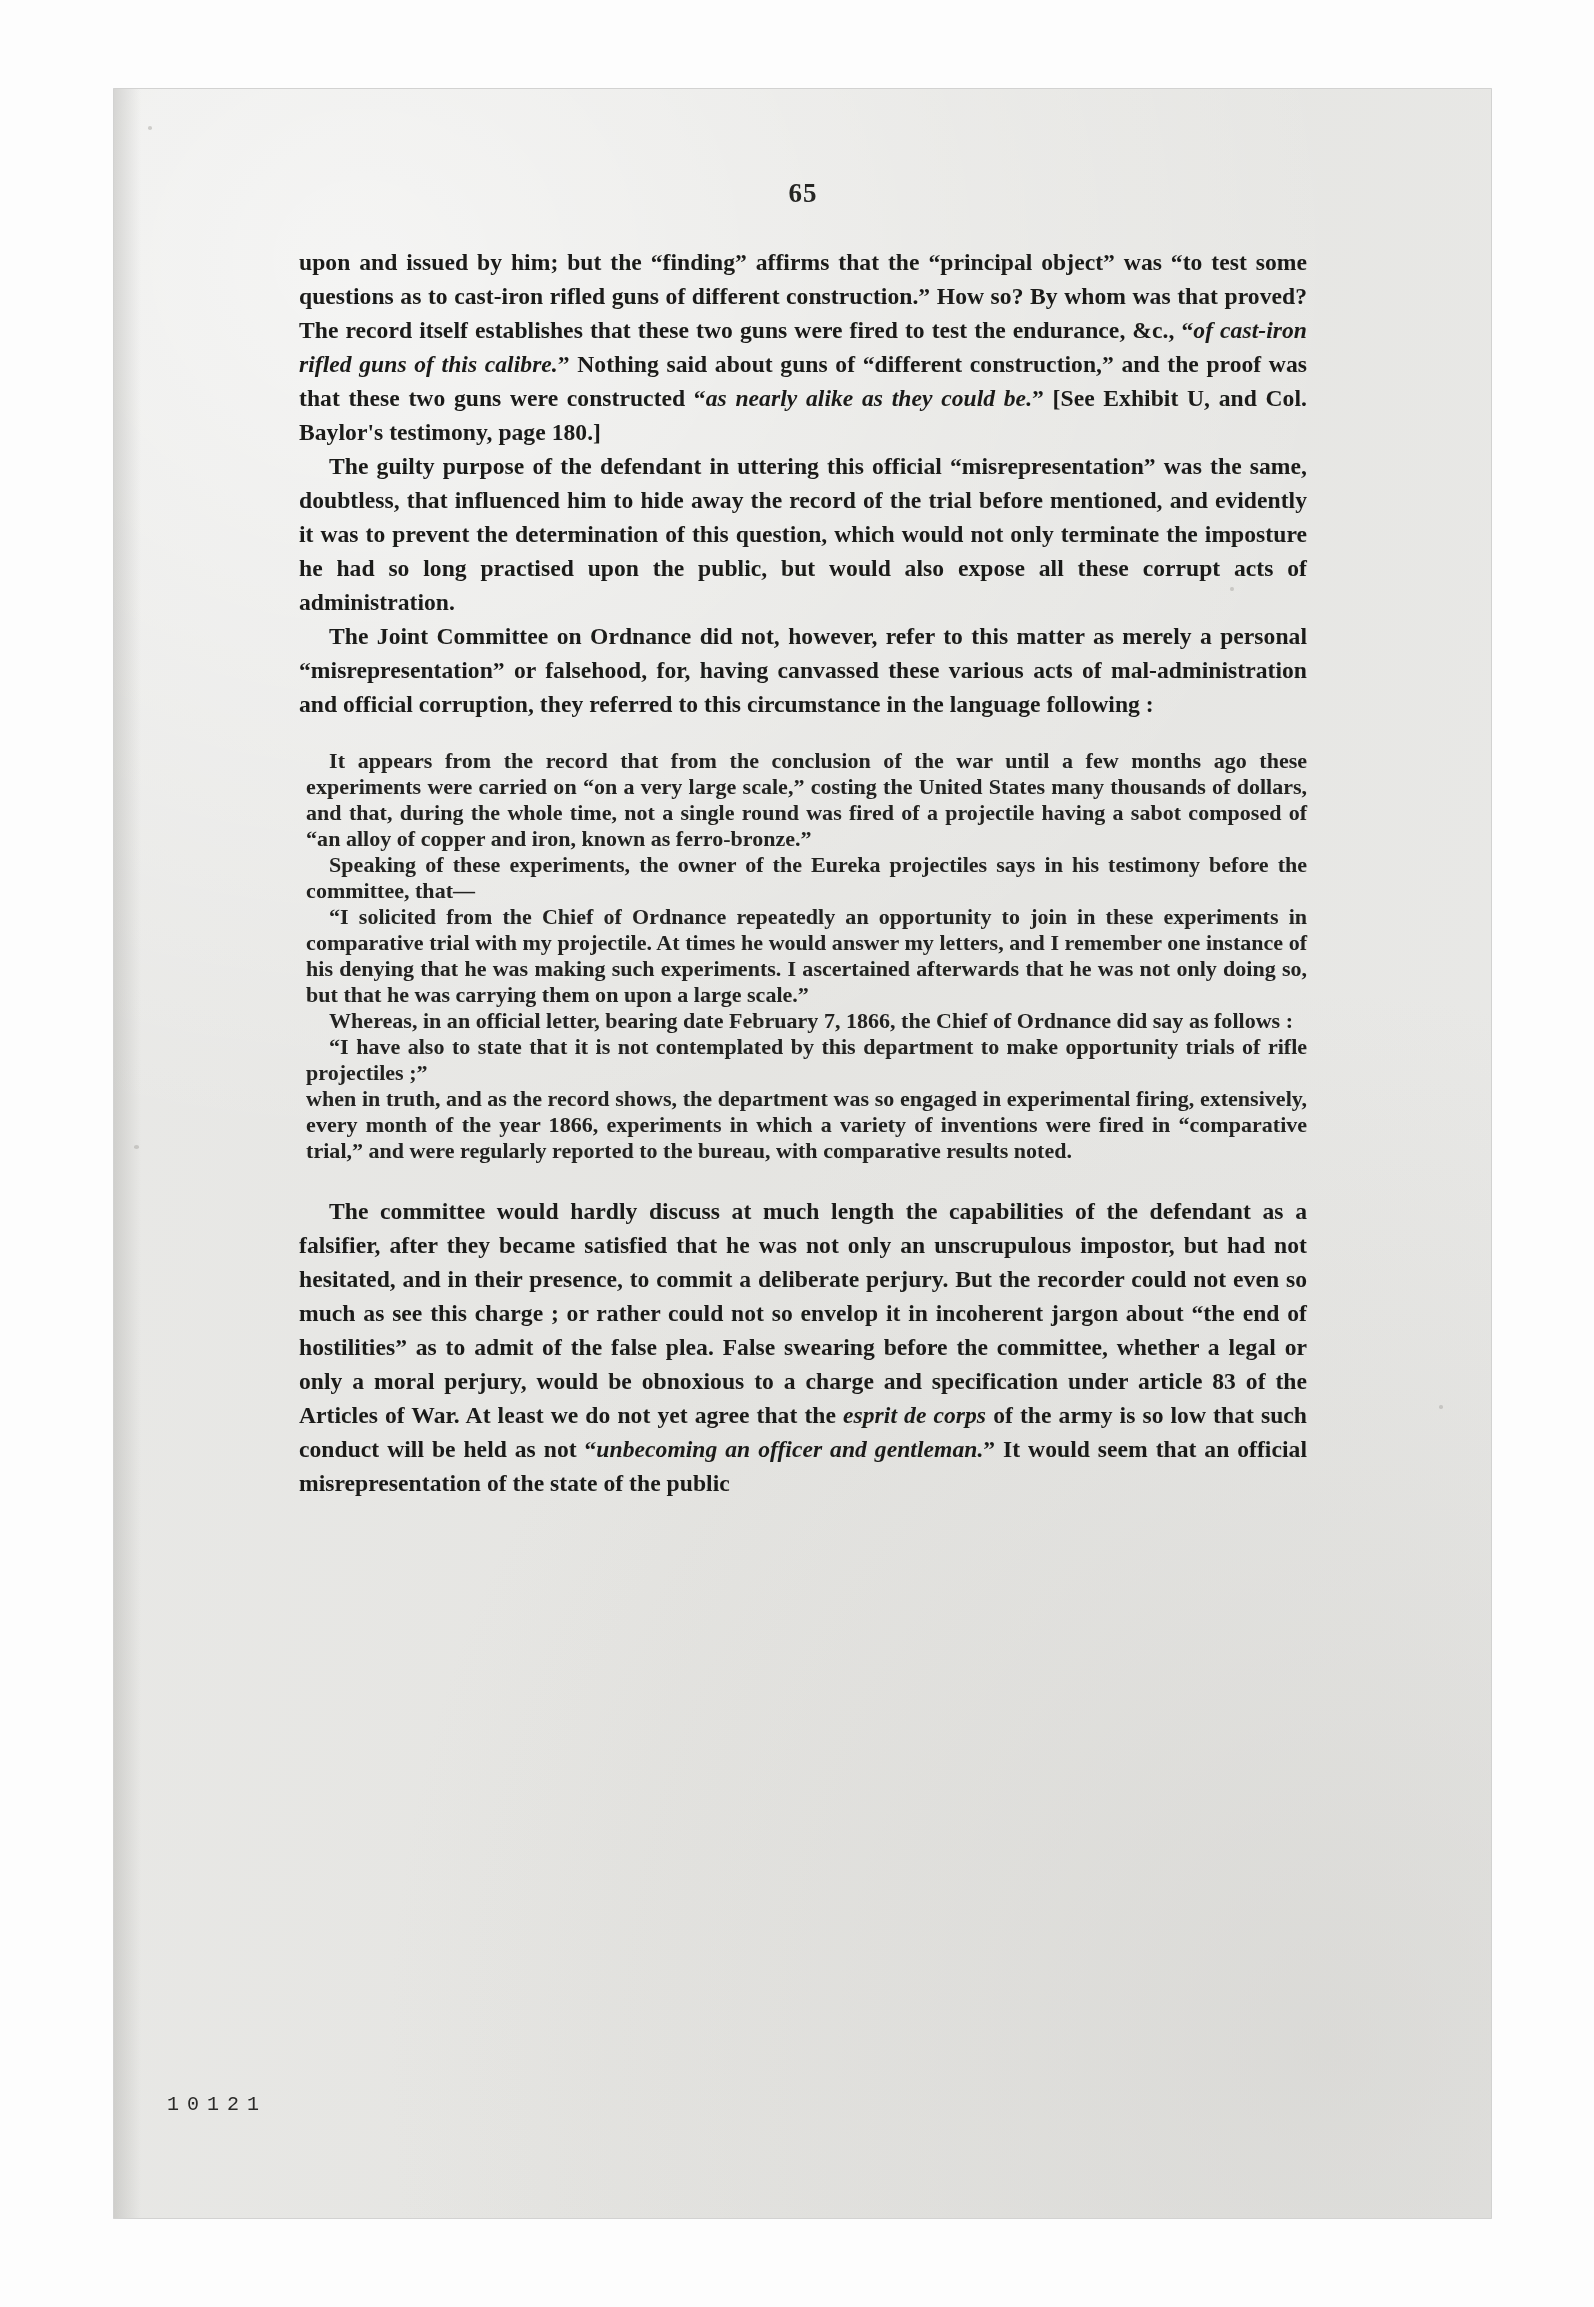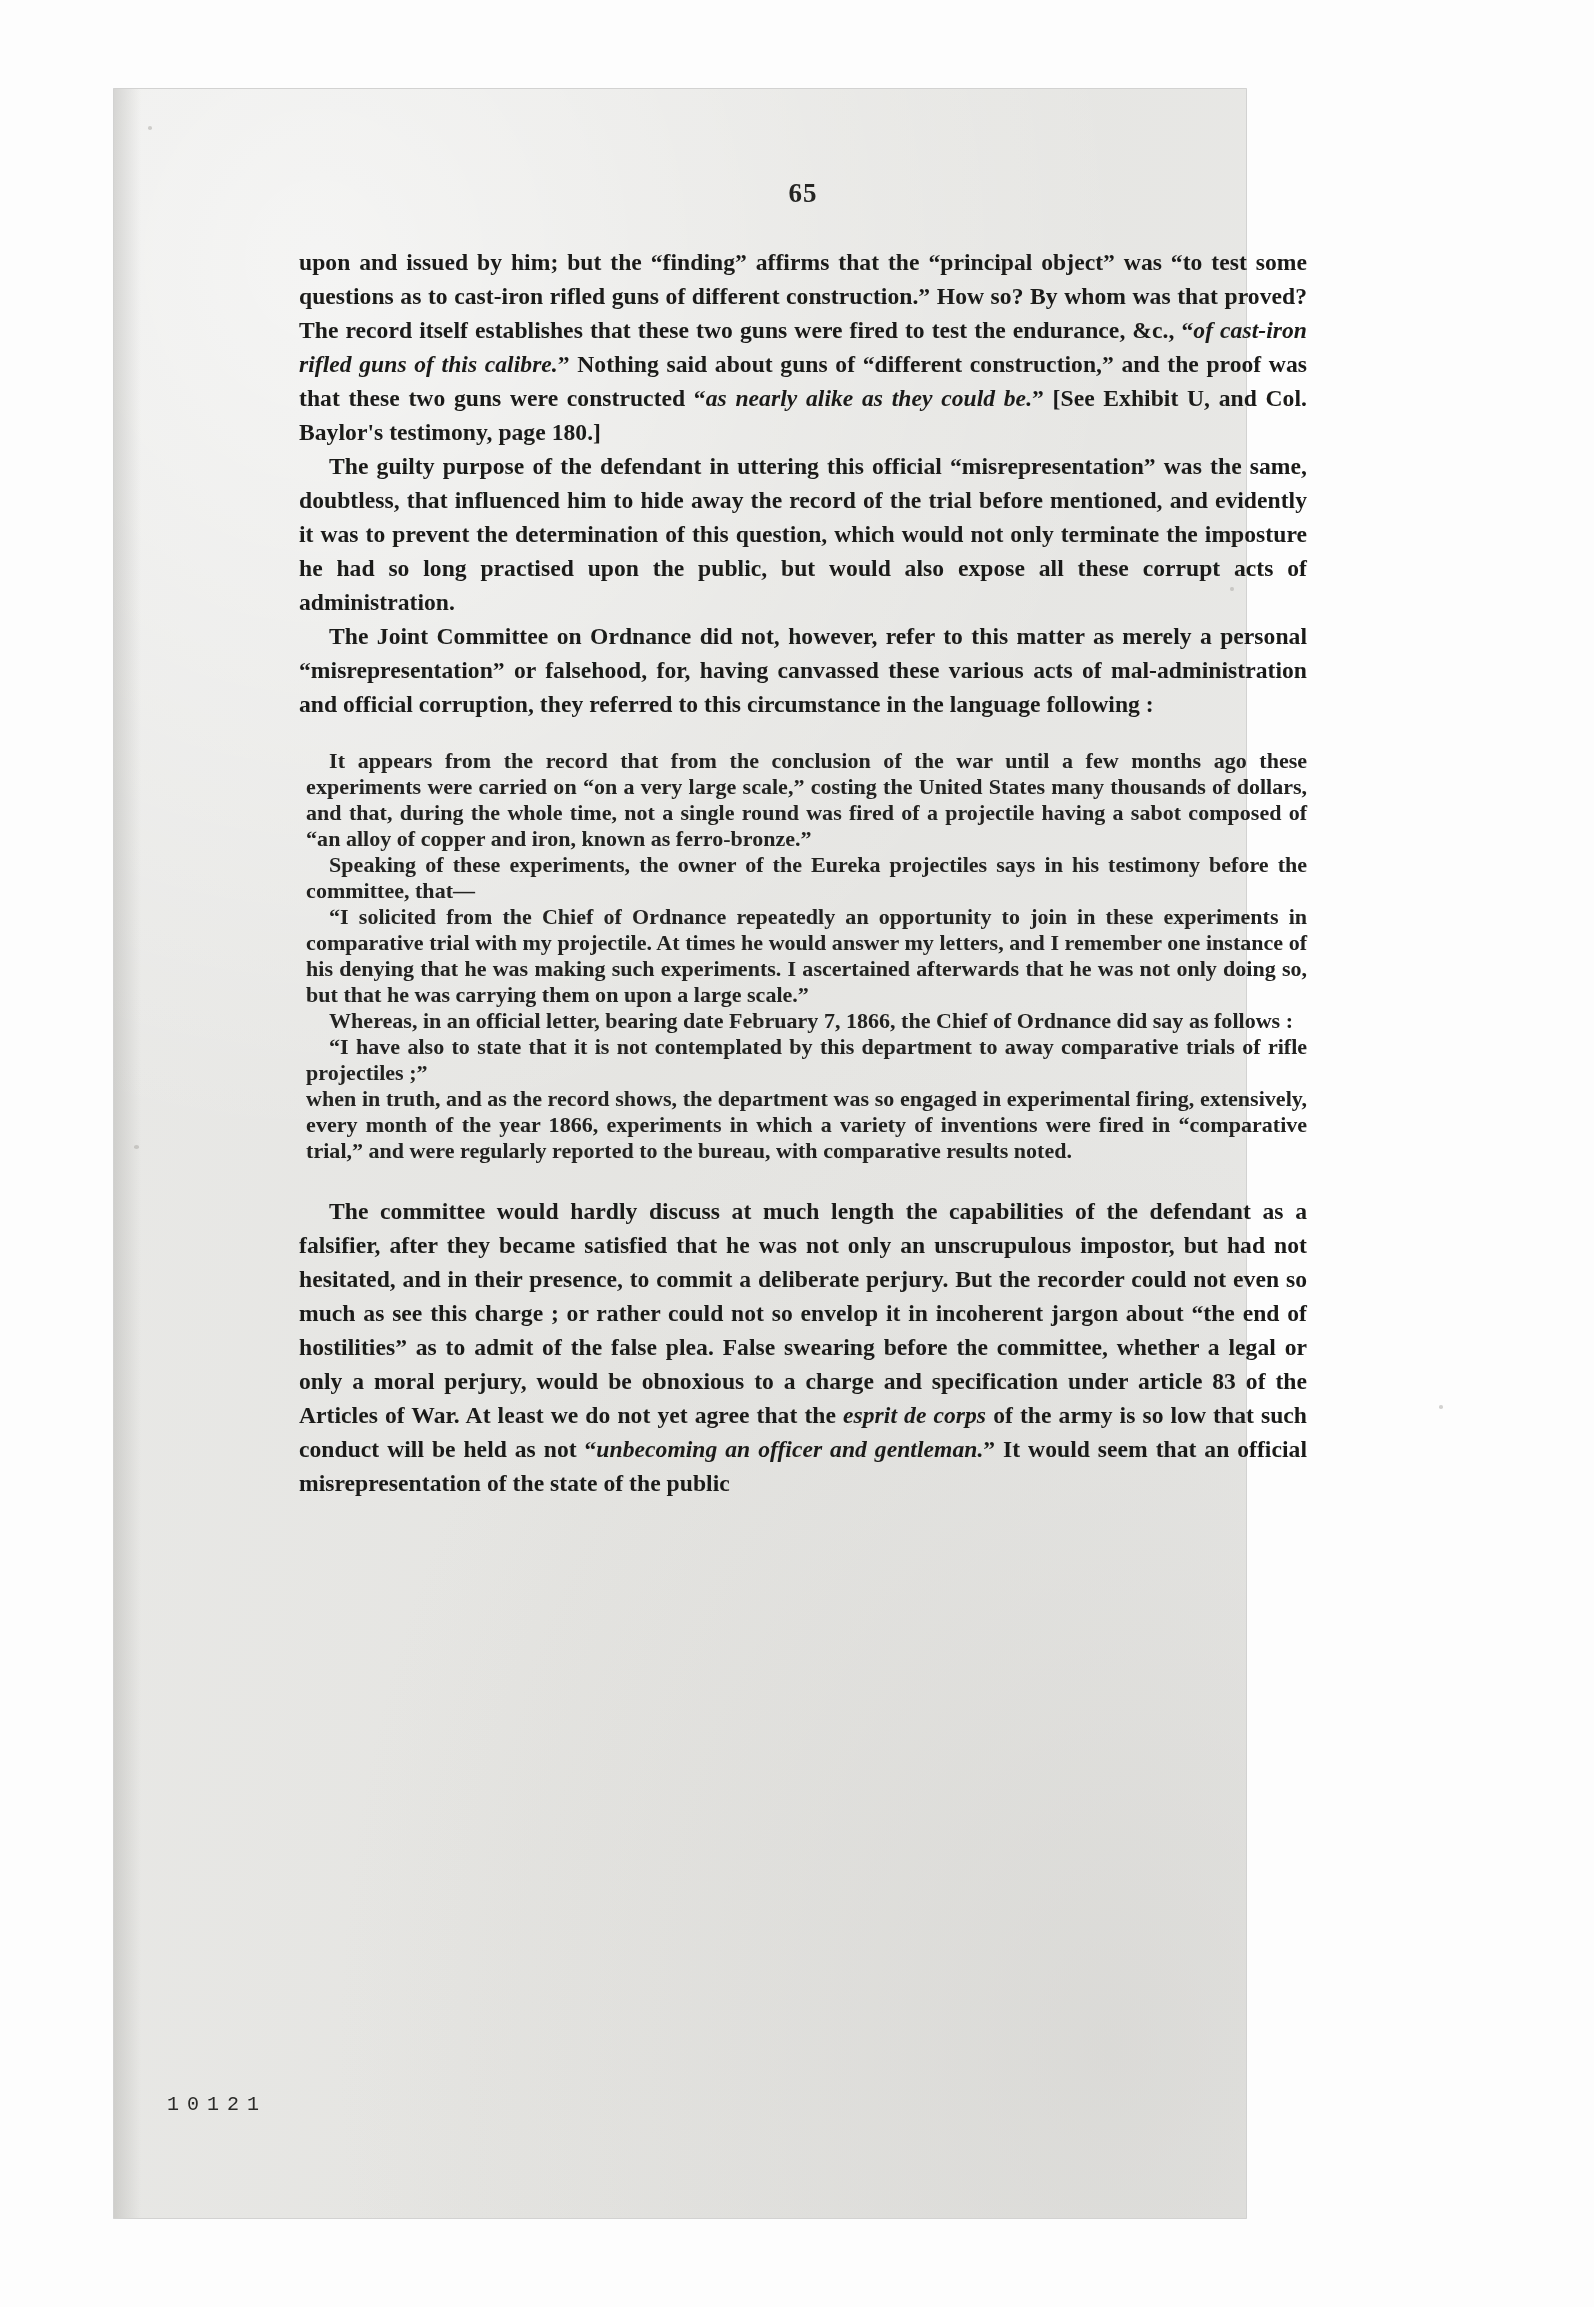--- a/index.html
+++ b/index.html
@@ -20,24 +20,25 @@
     position: absolute;
     inset: 0;
     background: #fdfdfd;
   }
 
   
   #page-sheet {
     position: absolute;
     left: 114px;
     top: 89px;
-    width: 1132px;
+    width: 1369px;
     height: 2129px;
     background: #e9e9e7;
     box-shadow: 0 0 0 0.9px rgba(120,120,118,0.35);
+    padding-left: 8px;
   }
   
   #page-sheet::before {
     content: "";
     position: absolute;
     inset: 0;
     background:
       radial-gradient(120% 70% at 18% 8%, rgba(255,255,255,0.55), rgba(255,255,255,0) 60%),
       radial-gradient(110% 80% at 88% 92%, rgba(205,204,200,0.50), rgba(205,204,200,0) 62%),
       linear-gradient(100deg, rgba(233,232,228,0.0) 0%, rgba(222,221,216,0.35) 48%, rgba(233,232,228,0.0) 100%);
@@ -163,21 +164,21 @@
       <p class="body-par lead">upon and issued by him; but the “finding” affirms that the “principal object” was “to test some questions as to cast-iron rifled guns of different construction.”  How so?  By whom was that proved?  The record itself establishes that these two guns were fired to test the endurance, &amp;c., “<em class="it">of cast-iron rifled guns of this calibre.</em>”  Nothing said about guns of “different construction,” and the proof was that these two guns were constructed “<em class="it">as nearly alike as they could be.</em>”  [See Exhibit U, and Col. Baylor's testimony, page 180.]</p>
       <p class="body-par indent">The guilty purpose of the defendant in uttering this official “misrepresentation” was the same, doubtless, that influenced him to hide away the record of the trial before mentioned, and evidently it was to prevent the determination of this question, which would not only terminate the imposture he had so long practised upon the public, but would also expose all these corrupt acts of administration.</p>
       <p class="body-par indent">The Joint Committee on Ordnance did not, however, refer to this matter as merely a personal “misrepresentation” or falsehood, for, having canvassed these various acts of mal-administration and official corruption, they referred to this circumstance in the language following :</p>
     </div>
 
     <div class="extract-block">
       <p class="extract-par indent">It appears from the record that from the conclusion of the war until a few months ago these experiments were carried on “on a very large scale,” costing the United States many thousands of dollars, and that, during the whole time, not a single round was fired of a projectile having a sabot composed of “an alloy of copper and iron, known as ferro-bronze.”</p>
       <p class="extract-par indent">Speaking of these experiments, the owner of the Eureka projectiles says in his testimony before the committee, that—</p>
       <p class="extract-par indent">“I solicited from the Chief of Ordnance repeatedly an opportunity to join in these experiments in comparative trial with my projectile.  At times he would answer my letters, and I remember one instance of his denying that he was making such experiments.  I ascertained afterwards that he was not only doing so, but that he was carrying them on upon a large scale.”</p>
       <p class="extract-par indent">Whereas, in an official letter, bearing date February 7, 1866, the Chief of Ordnance did say as follows :</p>
-      <p class="extract-par indent">“I have also to state that it is not contemplated by this department to away comparative trials of rifle projectiles ;”</p>
+      <p class="extract-par indent">“I have also to state that it is not contemplated by this department to make opportunity trials of rifle projectiles ;”</p>
       <p class="extract-par flush">when in truth, and as the record shows, the department was so engaged in experimental firing, extensively, every month of the year 1866, experiments in which a variety of inventions were fired in “comparative trial,” and were regularly reported to the bureau, with comparative results noted.</p>
     </div>
 
     <div class="closing-block">
       <p class="body-par indent">The committee would hardly discuss at much length the capabilities of the defendant as a falsifier, after they became satisfied that he was not only an unscrupulous impostor, but had not hesitated, and in their presence, to commit a deliberate perjury.  But the recorder could not even so much as see this charge ; or rather could not so envelop it in incoherent jargon about “the end of hostilities” as to admit of the false plea.  False swearing before the committee, whether a legal or only a moral perjury, would be obnoxious to a charge and specification under article 83 of the Articles of War.  At least we do not yet agree that the <em class="it">esprit de corps</em> of the army is so low that such conduct will be held as not “<em class="it">unbecoming an officer and gentleman.</em>” It would seem that an official misrepresentation of the state of the public</p>
     </div>
 
   </div>
 
   <div id="archive-number">10121</div>

